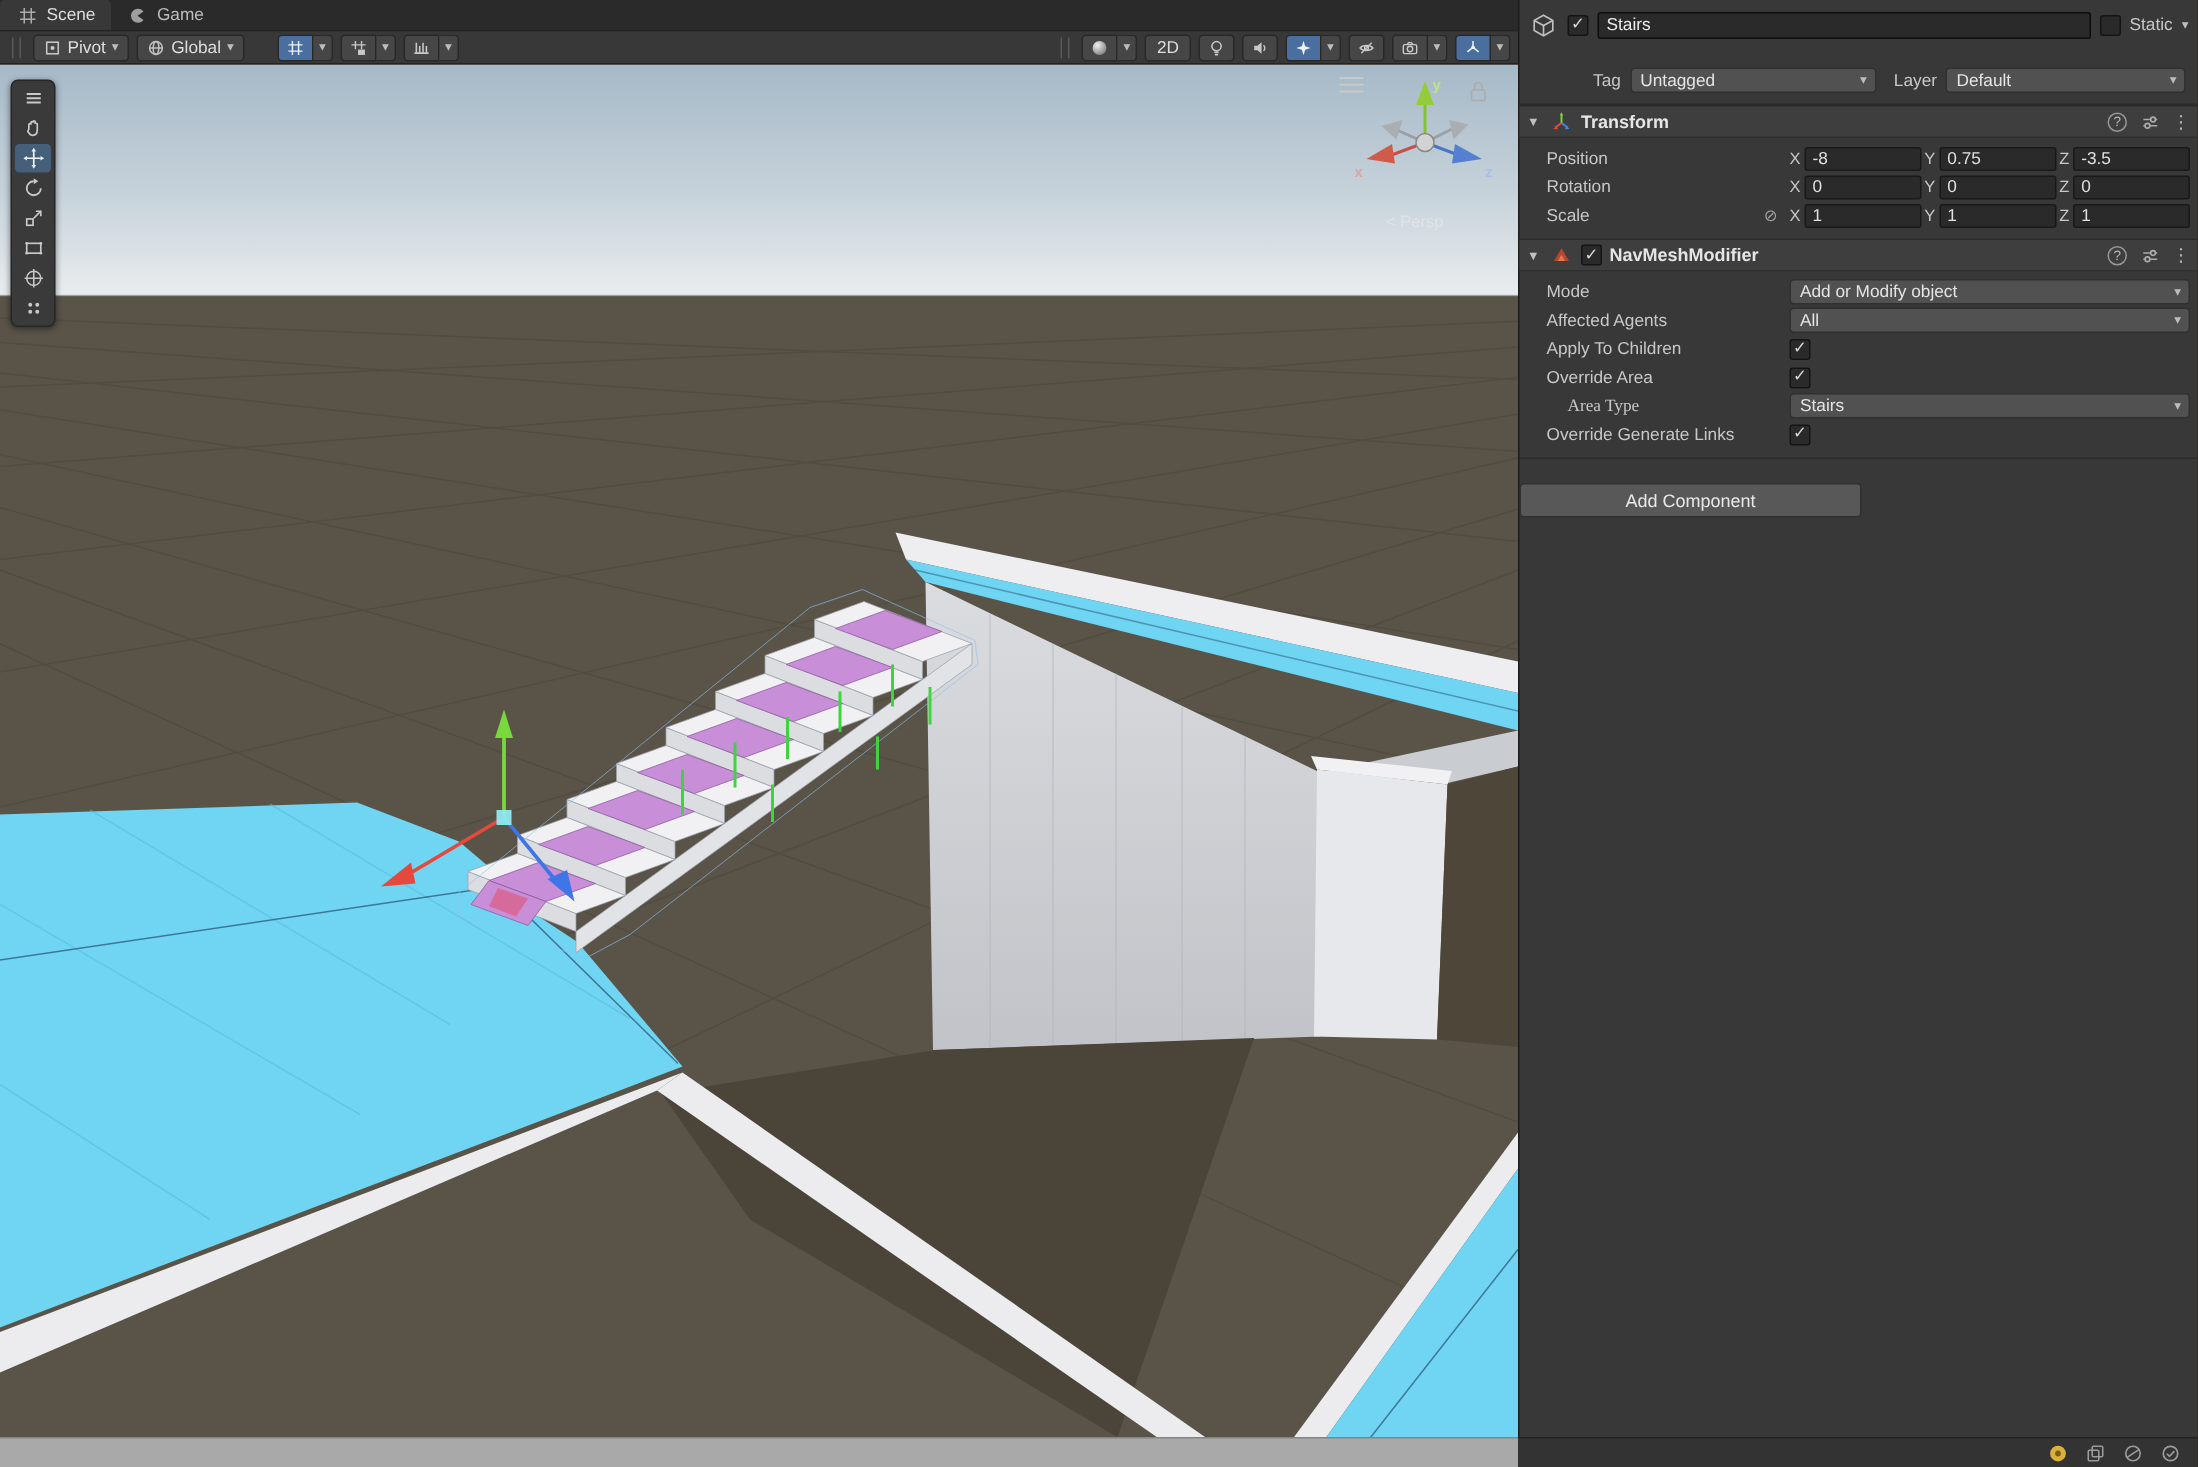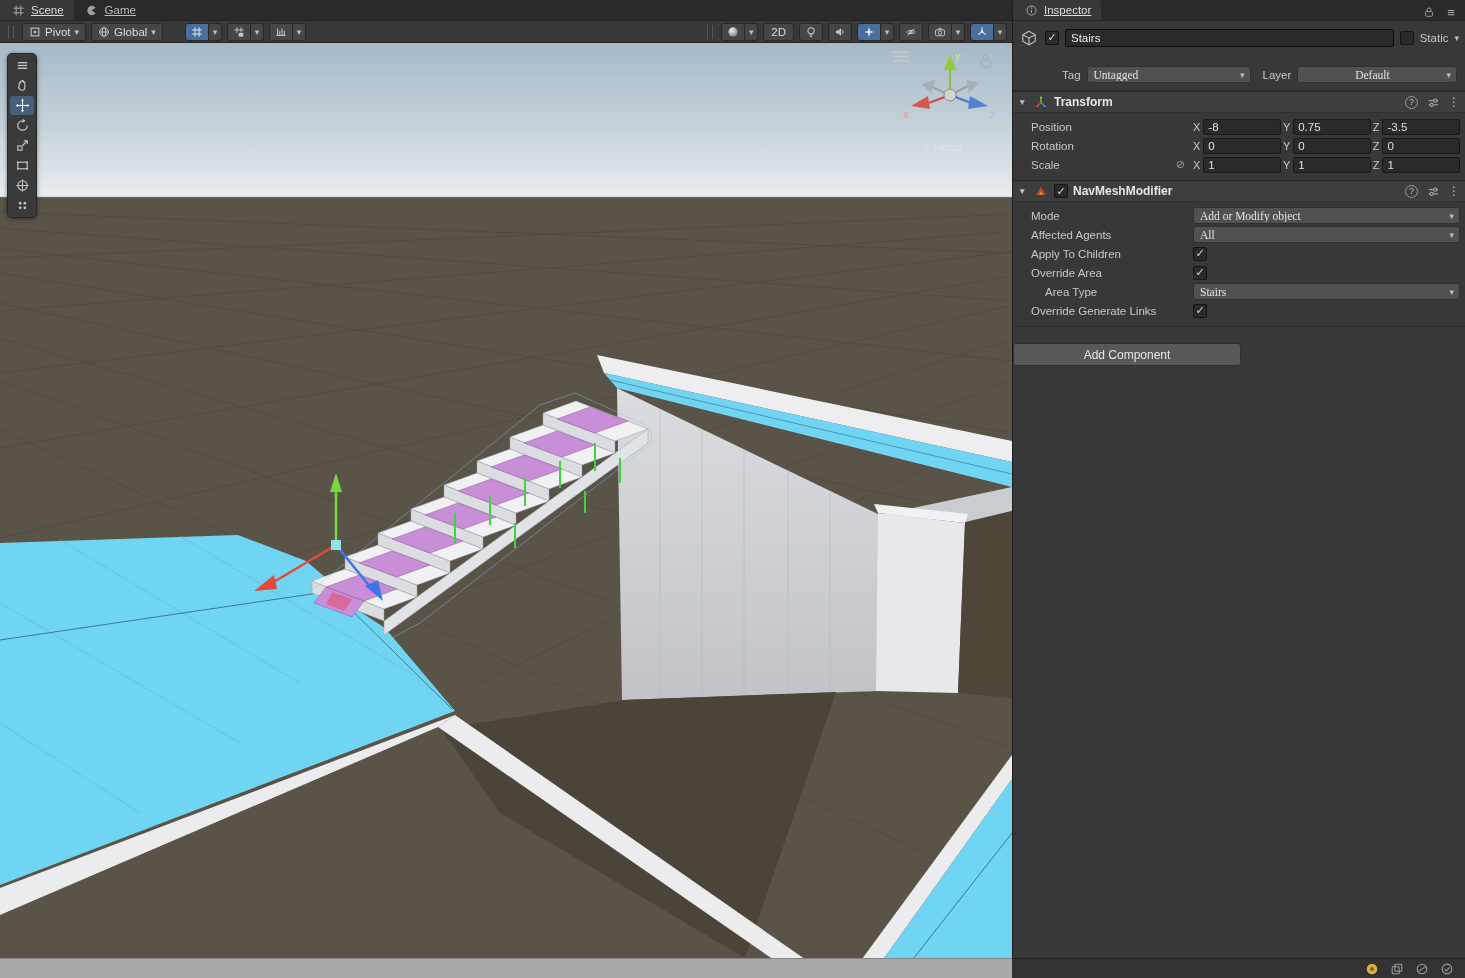--- a/index.html
+++ b/index.html
@@ -2,21 +2,21 @@
 <html><head>
 <meta charset="utf-8">
 <style>
   *{margin:0;padding:0;box-sizing:border-box;}
   html,body{background:#1e1e1e;}
   body{font-family:"Liberation Sans","DejaVu Sans",sans-serif;font-size:12px;color:#d2d2d2;}
   .window{position:relative;width:1465px;height:978px;background:#383838;overflow:hidden;}
 
   
   .tab-strip{height:21px;background:#2a2a2a;display:flex;align-items:flex-end;border-bottom:1px solid #232323;}
-  .tab{height:20px;display:flex;align-items:center;gap:5px;padding:0 10px;font-size:11.5px;color:#bdbdbd;border-radius:3px 3px 0 0;cursor:default;text-decoration:underline;}
+  .tab{height:20px;display:flex;align-items:center;gap:5px;padding:0 10px;font-size:11.5px;color:#bdbdbd;border-radius:3px 3px 0 0;cursor:default;}
   .tab.active{background:#383838;color:#dedede;}
   .tab-strip .spacer{flex:1;}
   .strip-icon{width:16px;height:16px;display:flex;align-items:center;justify-content:center;color:#ababab;margin-right:6px;}
 
   
   .left-panel{position:absolute;left:0;top:0;width:1012px;height:958px;display:flex;flex-direction:column;}
   .toolbar{height:22px;background:#383838;border-bottom:1px solid #232323;display:flex;align-items:center;gap:5px;padding:0 5px;flex-shrink:0;}
   .tb-handle{width:6px;height:14px;border-left:1px solid #585858;border-right:1px solid #585858;margin:0 3px;}
   .tb-btn{height:18px;background:#464646;border:1px solid #282828;border-radius:3px;display:flex;align-items:center;gap:4px;padding:0 6px;font-size:11.5px;color:#dedede;}
   .tb-group{display:flex;height:18px;}
@@ -35,38 +35,38 @@
   .tool-btn.selected{background:#46607c;color:#eef4fb;}
 
   
   .right-panel{position:absolute;left:1012px;top:0;width:453px;height:958px;background:#383838;border-left:1px solid #1c1c1c;display:flex;flex-direction:column;}
   .insp-header{padding:4px 4px 5px 4px;border-bottom:1px solid #2b2b2b;}
   .name-row{display:flex;align-items:center;gap:6px;height:25px;padding:0 2px;}
   .goto-field{flex:1;height:18px;background:#2a2a2a;border:1px solid #0d0d0d;border-rad ius:2px;border-radius:2px;padding:0 5px;display:flex;align-items:center;font-size:11.5px;color:#ececec;}
   .tag-row{display:flex;align-items:center;height:21px;padding-left:45px;padding-right:2px;font-size:11.5px;color:#c8c8c8;margin-top:14px;}
   .tag-row .lab{margin-right:6px;}
   .dropdown{background:#515151;border:1px solid #303030;border-radius:3px;height:17px;display:flex;align-items:center;padding:0 5px 0 6px;font-size:11.5px;color:#e4e4e4;}
-  .dropdown .dd-val{flex:1;white-space:nowrap;overflow:hidden;font-family:Liberation Serif, serif;}
+  .dropdown .dd-val{flex:1;white-space:nowrap;overflow:hidden;}
   .dropdown .caret{margin-left:6px;}
   .dd-tag{width:164px;margin-right:12px;}
-  .dd-layer{flex:1;margin-right:2px;text-align:center;}
+  .dd-layer{flex:1;margin-right:2px;}
   .checkbox{width:14px;height:14px;background:#2a2a2a;border:1px solid #141414;border-radius:2px;display:flex;align-items:center;justify-content:center;flex-shrink:0;}
   .checkbox .check{display:none;color:#dadada;font-size:11px;line-height:1;}
   .checkbox.checked .check{display:block;}
 
   .comp-header{height:22px;background:#3e3e3e;border-top:1px solid #2a2a2a;border-bottom:1px solid #303030;display:flex;align-items:center;gap:5px;padding:0 5px;}
   .fold{font-size:8.5px;color:#c0c0c0;width:10px;}
   .comp-title{font-weight:bold;font-size:12px;color:#e6e6e6;}
   .hdr-right{margin-left:auto;display:flex;gap:7px;align-items:center;color:#ababab;}
   .help-icon{width:13px;height:13px;border-radius:50%;border:1px solid #979797;font-size:9px;display:flex;align-items:center;justify-content:center;color:#bdbdbd;}
   .kebab{font-size:12px;color:#bdbdbd;}
   .comp-body{padding:4px 0 6px 0;}
   .prop-row{display:flex;align-items:center;height:19px;padding-left:18px;padding-right:5px;}
   .prop-label{width:162px;flex-shrink:0;font-size:11.5px;color:#c8c8c8;display:flex;align-items:center;}
-  .prop-label.indent{padding-left:14px;}
+  .prop-label.indent{padding-left:14px;font-family:Liberation Serif, serif;}
   .prop-label .link-icon{margin-left:auto;margin-right:8px;color:#9f9f9f;font-size:11px;}
   .vec3{display:flex;flex:1;align-items:center;}
   .axis{font-size:11px;color:#c8c8c8;margin:0 3px 0 2px;}
   .axis.first{margin-left:0;}
   .num-field{flex:1;height:16px;background:#2a2a2a;border:1px solid #191919;border-radius:2px;padding:0 4px;font-size:11.5px;color:#e0e0e0;display:flex;align-items:center;}
   .prop-ctrl{flex:1;display:flex;align-items:flex-end;}
   .prop-ctrl .dropdown{width:100%;}
   .add-comp-wrap{display:flex;justify-content:flex-start;padding:16px 0 10px 0;}
   .add-comp-btn{width:228px;height:23px;background:#585858;border:1px solid #303030;border-radius:3px;display:flex;align-items:center;justify-content:center;font-size:12px;color:#e8e8e8;}
 
@@ -493,40 +493,20 @@
               <circle cx="10.5" cy="5.5" r="1.4"></circle>
               <circle cx="5.5" cy="10.5" r="1.4"></circle>
               <circle cx="10.5" cy="10.5" r="1.4"></circle>
             </svg>
         </div>
       </div>
     </div>
   </div>
 
   <div class="right-panel">
-    <div class="tab-strip">
-      <div class="tab active">
-        <span class="strip-icon" style="margin:0">
-          <svg width="13" height="13" viewBox="0 0 16 16" stroke="#ababab" stroke-width="1.2" fill="none">
-              <circle cx="8" cy="8" r="5.6"></circle>
-              <line x1="8" y1="7.4" x2="8" y2="11"></line>
-              <circle cx="8" cy="5" r="0.9" fill="#ababab" stroke="none"></circle>
-            </svg>
-        </span>
-        <span>Inspector</span>
-      </div>
-      <span class="spacer"></span>
-      <span class="strip-icon">
-        <svg width="12" height="12" viewBox="0 0 14 14" stroke="#ababab" fill="none">
-            <rect x="3" y="6.5" width="8" height="5.5" rx="1"></rect>
-            <path d="M4.8,6.5 V4.5 a2.2,2.2 0 0 1 4.4,0 V6.5"></path>
-          </svg>
-      </span>
-      <span class="strip-icon" style="font-size:13px;color:#ababab">≡</span>
-    </div>
 
     <div class="insp-header">
       <div class="name-row">
         <span class="strip-icon" style="margin:0;width:20px;height:20px">
           <svg width="18" height="18" viewBox="0 0 18 18" stroke="#bfbfbf" stroke-width="1.1" fill="none">
               <polygon points="9,2.2 15.2,5.7 15.2,12.3 9,15.8 2.8,12.3 2.8,5.7"></polygon>
               <polyline points="2.8,5.7 9,9 15.2,5.7"></polyline>
               <line x1="9" y1="9" x2="9" y2="15.8"></line>
             </svg>
         </span>

